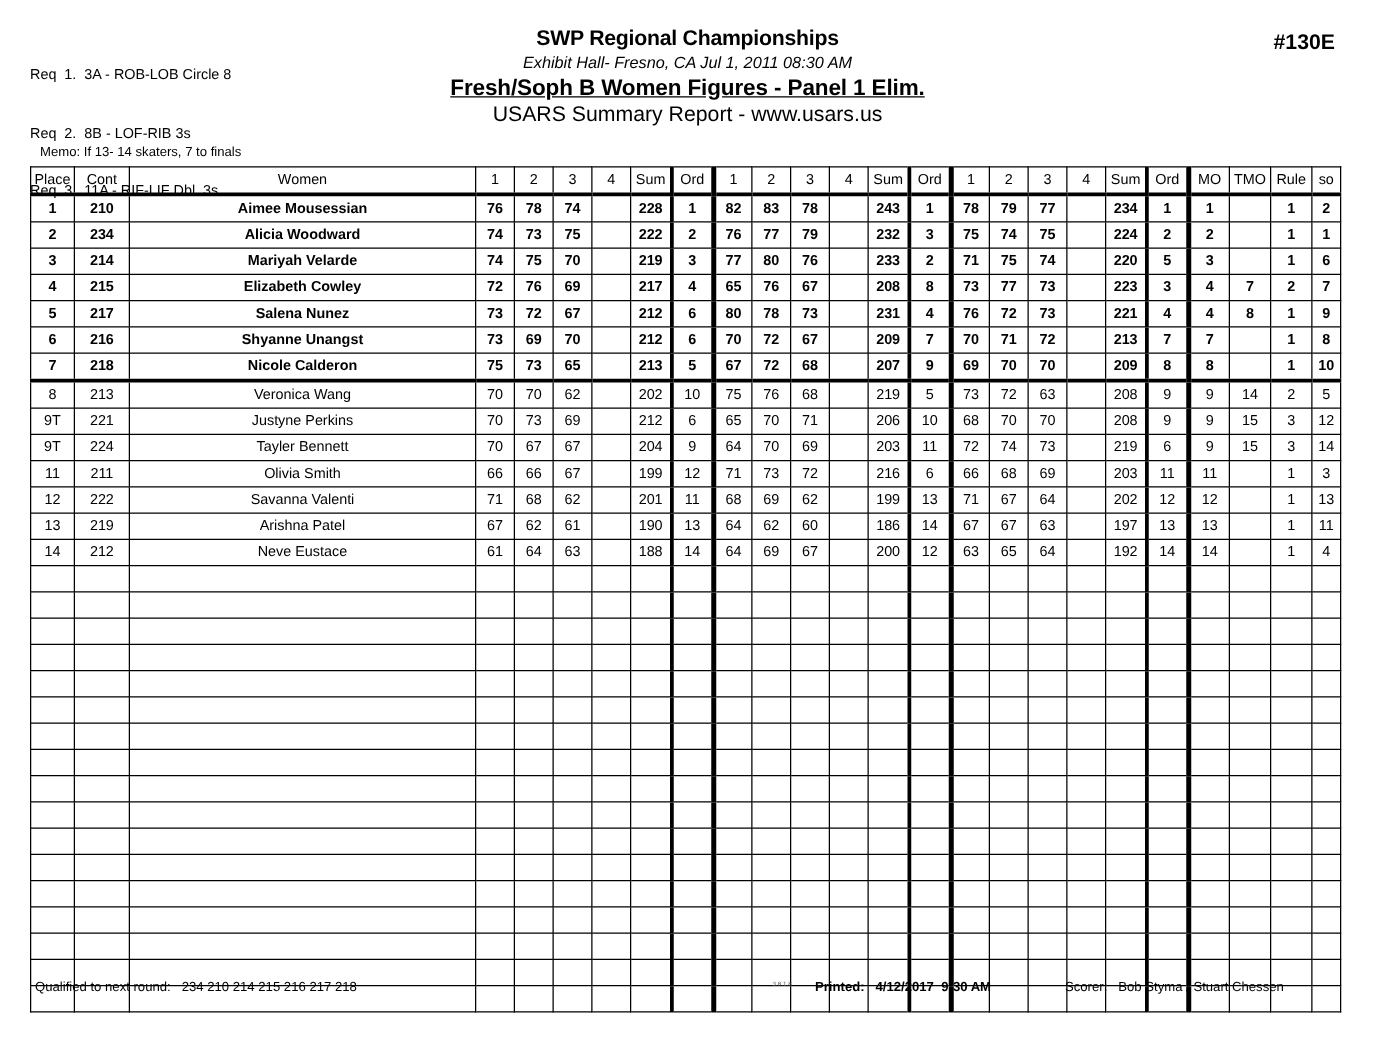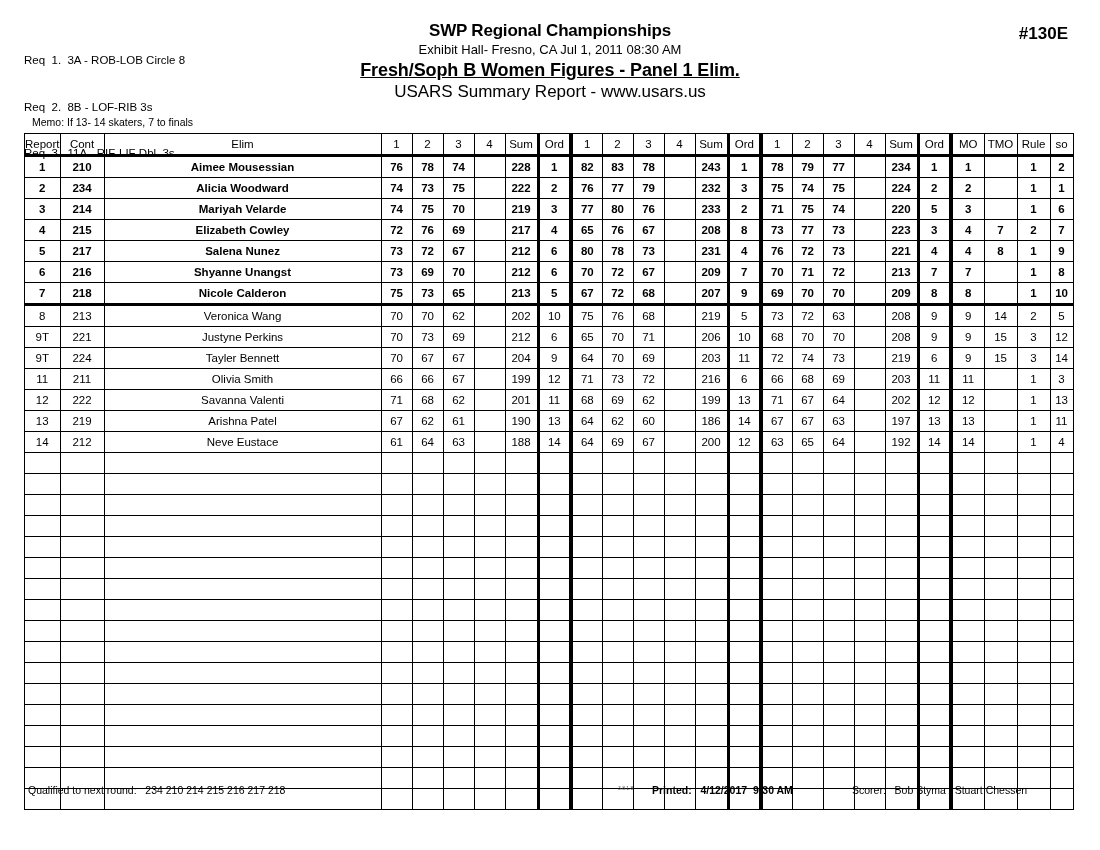--- a/index.html
+++ b/index.html
@@ -40,20 +40,21 @@
   }
   .t-main {
     font-size: 17px;
     font-weight: bold;
     letter-spacing: -0.2px;
     line-height: 21px;
   }
   .t-sub {
     font-size: 13px;
     line-height: 17px;
+    font-style: italic;
   }
   .t-event {
     font-size: 18px;
     font-weight: bold;
     line-height: 24px;
     letter-spacing: -0.1px;
     text-decoration: underline;
   }
   .t-org {
     font-size: 17px;
@@ -179,23 +180,23 @@
         <col style="width:31px">
         <col style="width:33px">
         <col style="width:33px">
       <col style="width:33px">
         <col style="width:33px">
         <col style="width:33px">
         <col style="width:23px">
     </colgroup>
     <tbody id="table-body">
         <tr class="colhead">
-          <td class="hd-place">Report</td>
+          <td class="hd-place">Place</td>
           <td class="hd-cont">Cont</td>
-          <td class="hd-name">Elim</td>
+          <td class="hd-name">Women</td>
           <td class="">1</td>
           <td class="">2</td>
           <td class="">3</td>
           <td class="">4</td>
           <td>Sum</td>
           <td class="hsep-l grp-end">Ord</td>
           <td class="grp-start">1</td>
           <td class="">2</td>
           <td class="">3</td>
           <td class="">4</td>

